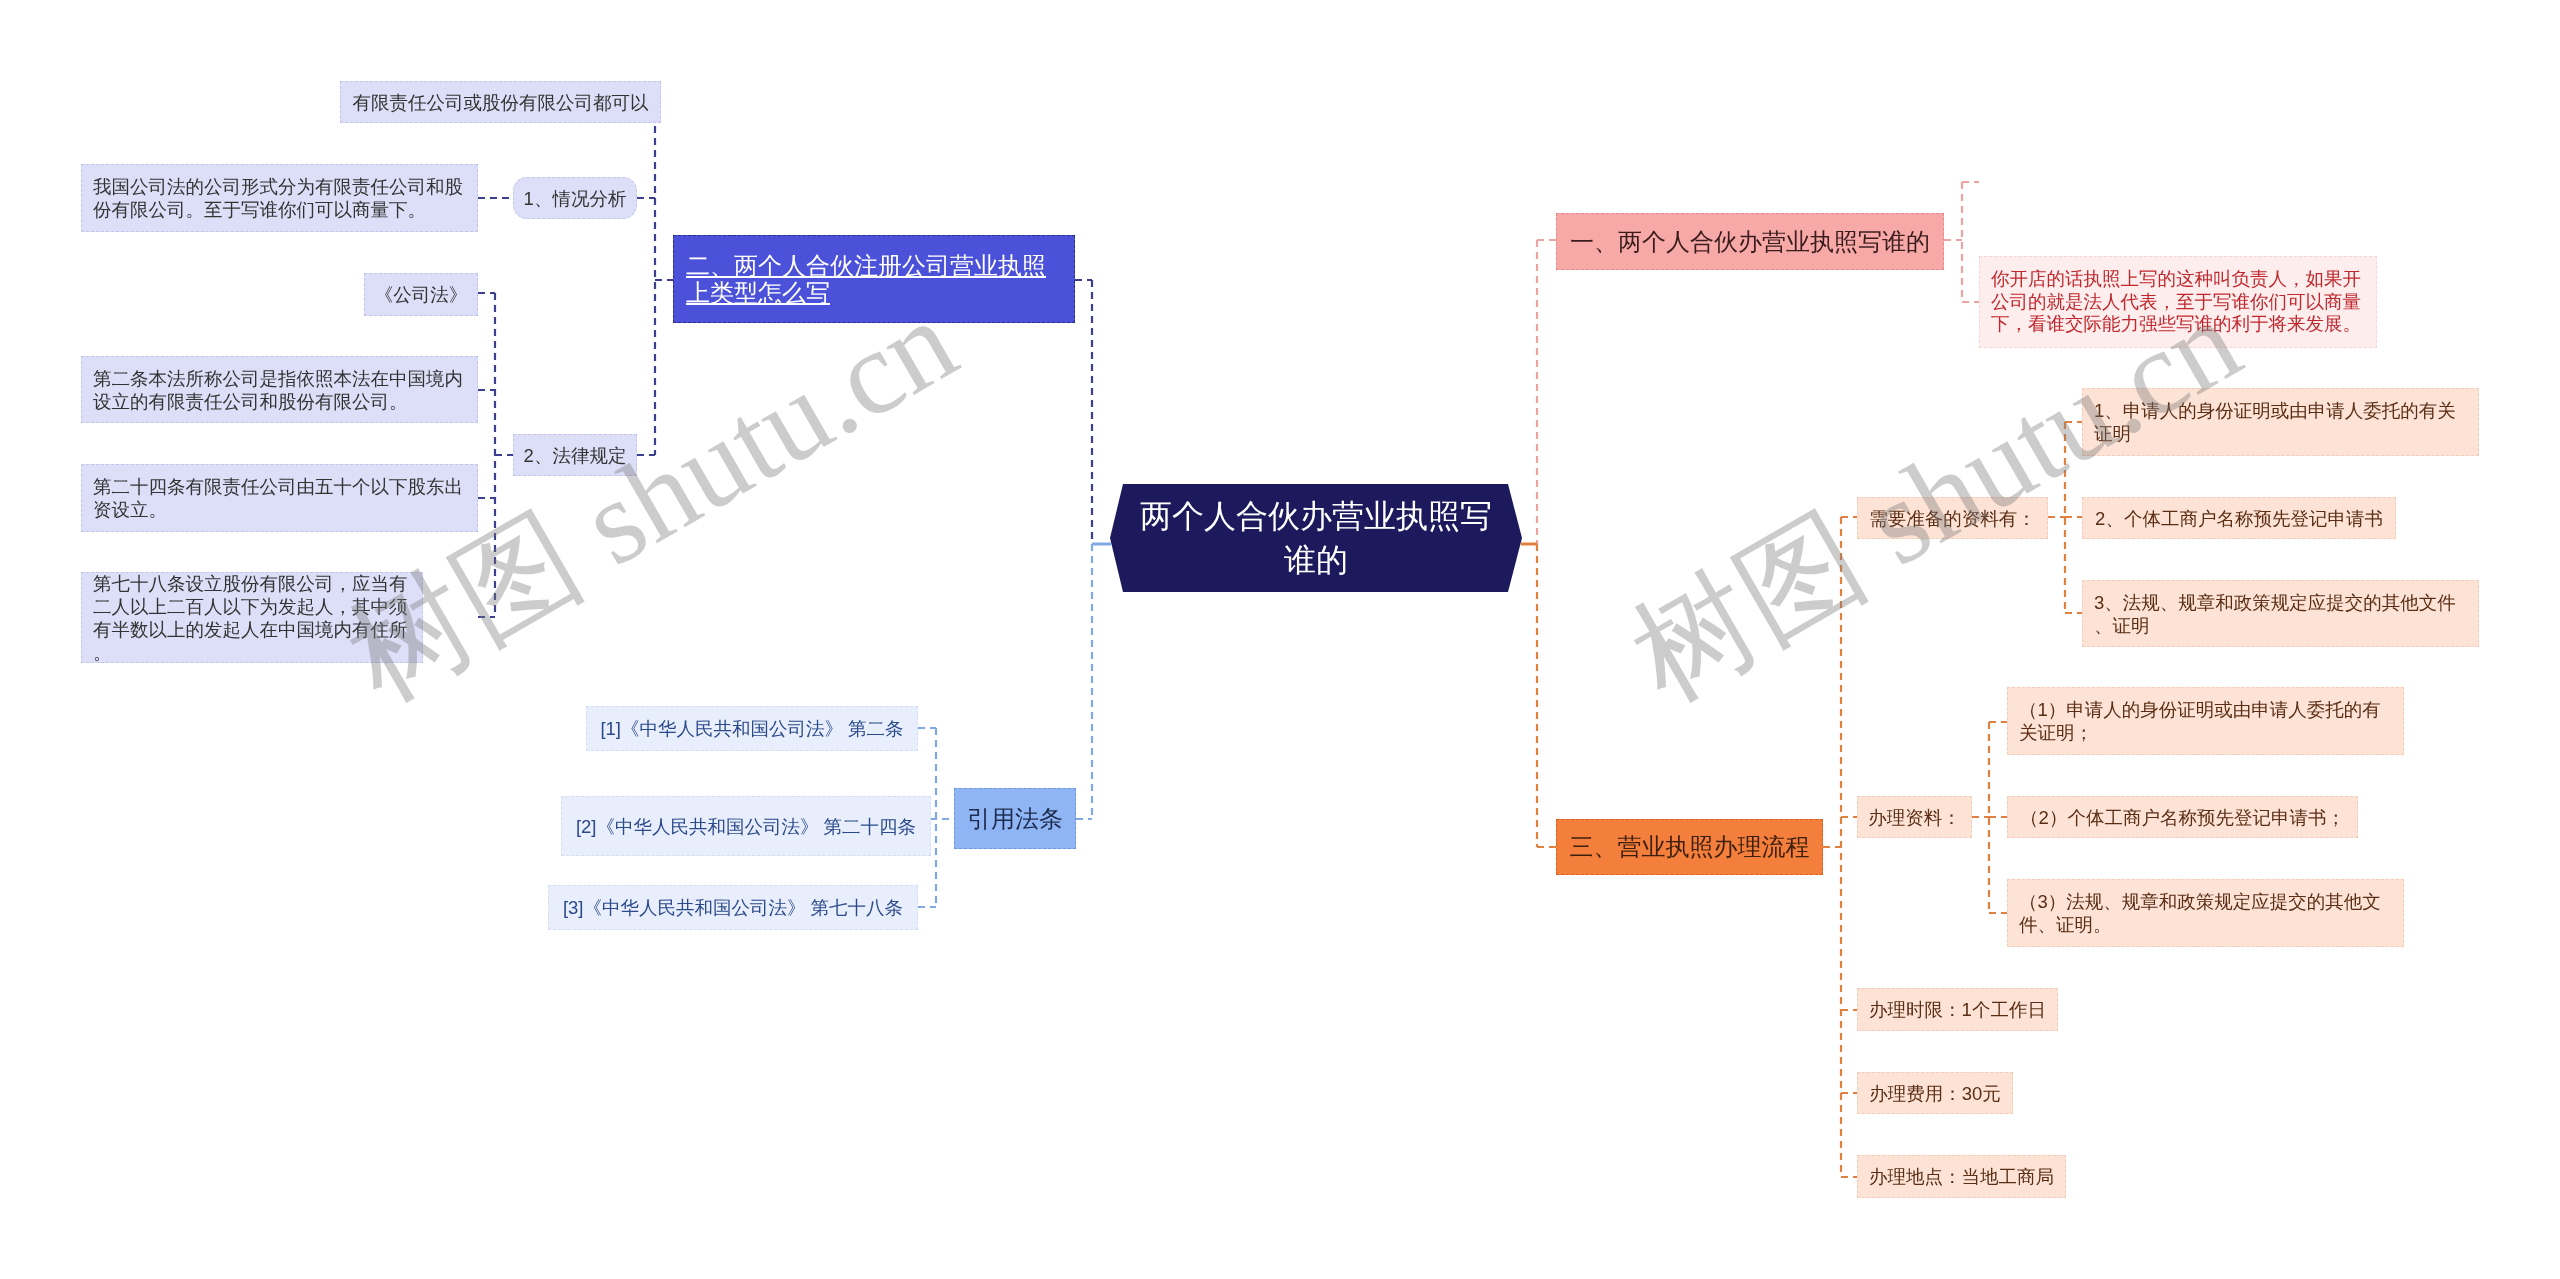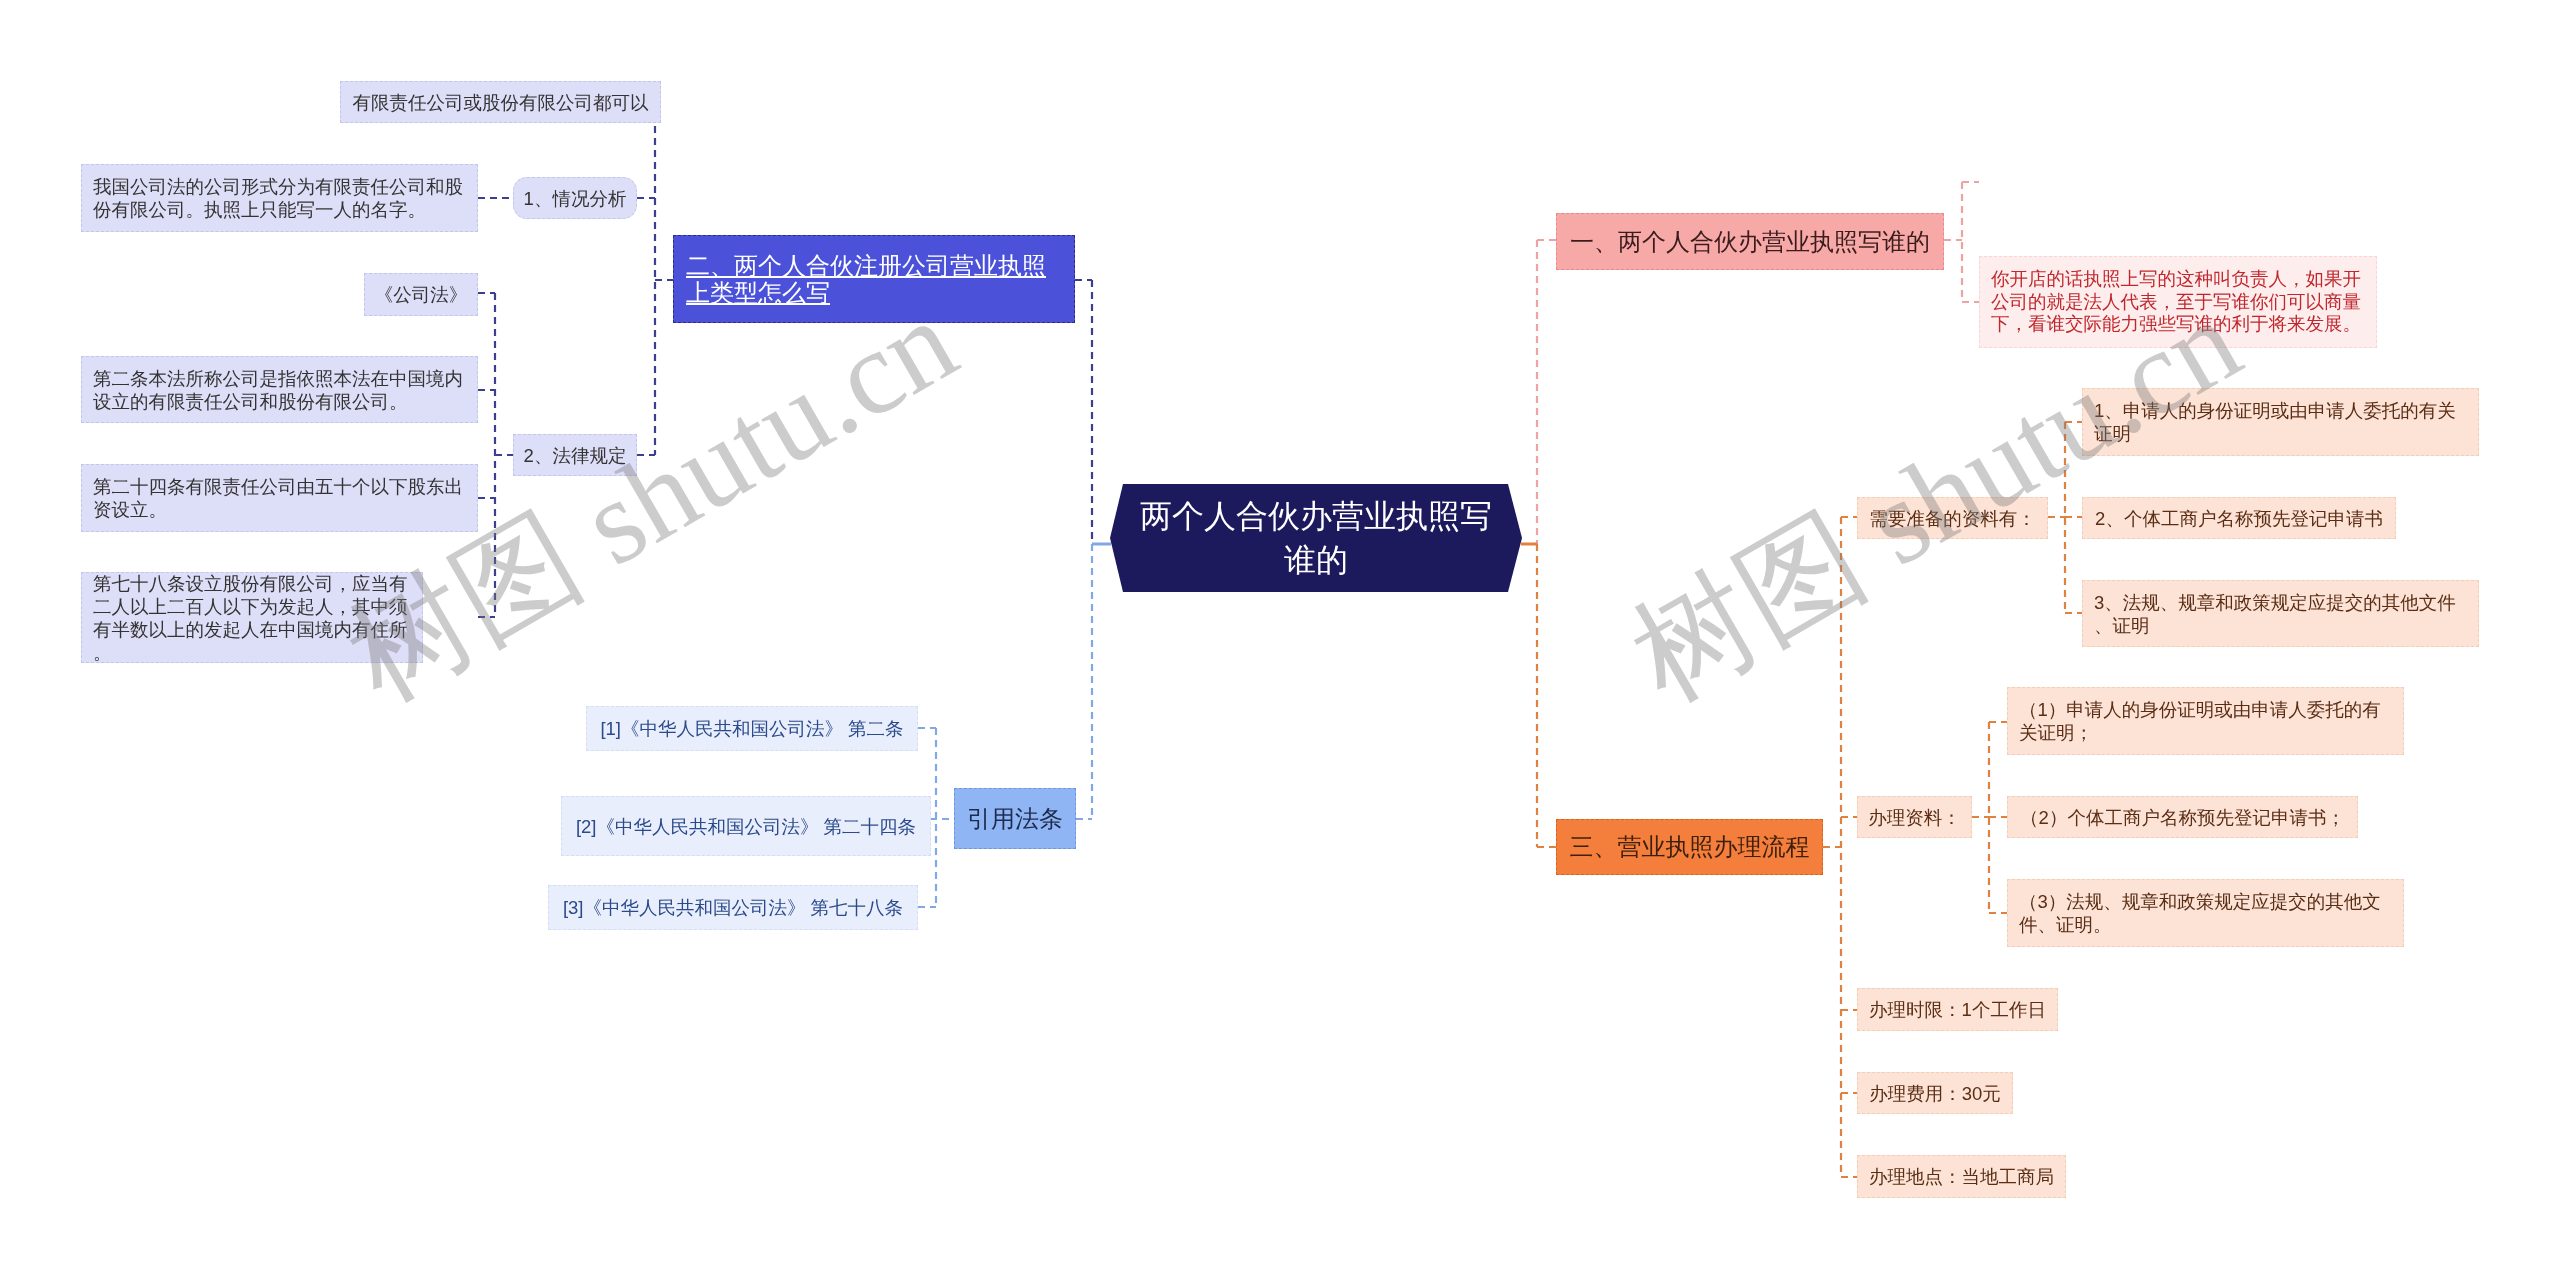--- a/index.html
+++ b/index.html
@@ -64,21 +64,21 @@
            M2048 517 H2065 M2065 422 V613 M2065 422 H2082 M2065 517 H2082 M2065 613 H2082
            M1972 817 H1989 M1989 722 V913 M1989 722 H2007 M1989 817 H2007 M1989 913 H2007"></path>
     </g>
   </svg>
 
   <div class="node lav single" style="left:316px;top:81px;width:321px;height:42px;margin-left:24px;">
     <span class="t">有限责任公司或股份有限公司都可以</span>
   </div>
 
   <div class="node lav multi" style="left:81px;top:164px;width:397px;height:68px;">
-    <span class="t">我国公司法的公司形式分为有限责任公司和股份有限公司。执照上只能写一人的名字。</span>
+    <span class="t">我国公司法的公司形式分为有限责任公司和股份有限公司。至于写谁你们可以商量下。</span>
   </div>
 
   <div class="node lav single" style="left:513px;top:177px;width:124px;height:42px;border-radius:14px;">
     <span class="t">1、情况分析</span>
   </div>
 
   <div class="node lav single" style="left:364px;top:273px;width:114px;height:43px;">
     <span class="t">《公司法》</span>
   </div>
 

